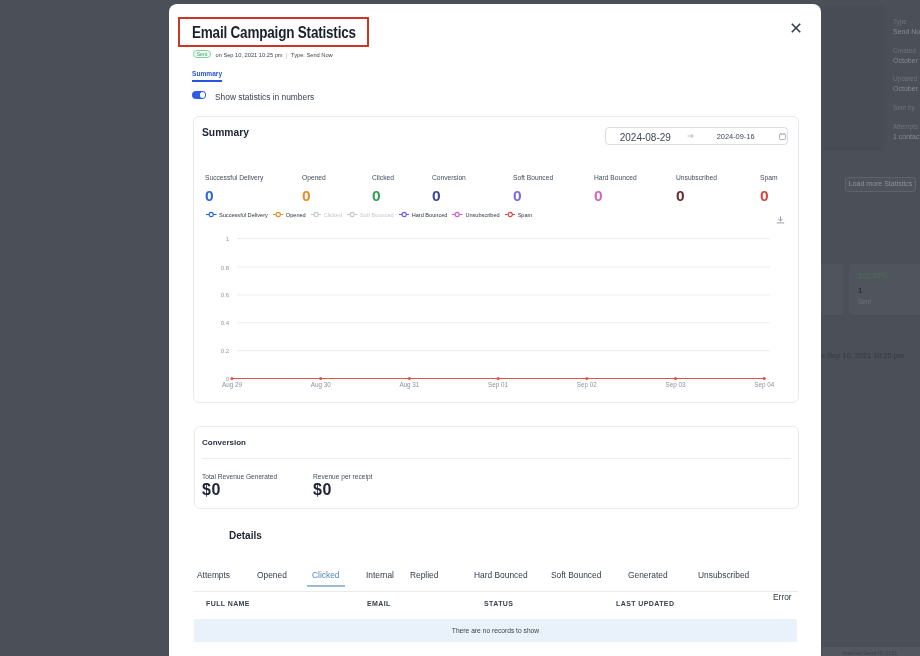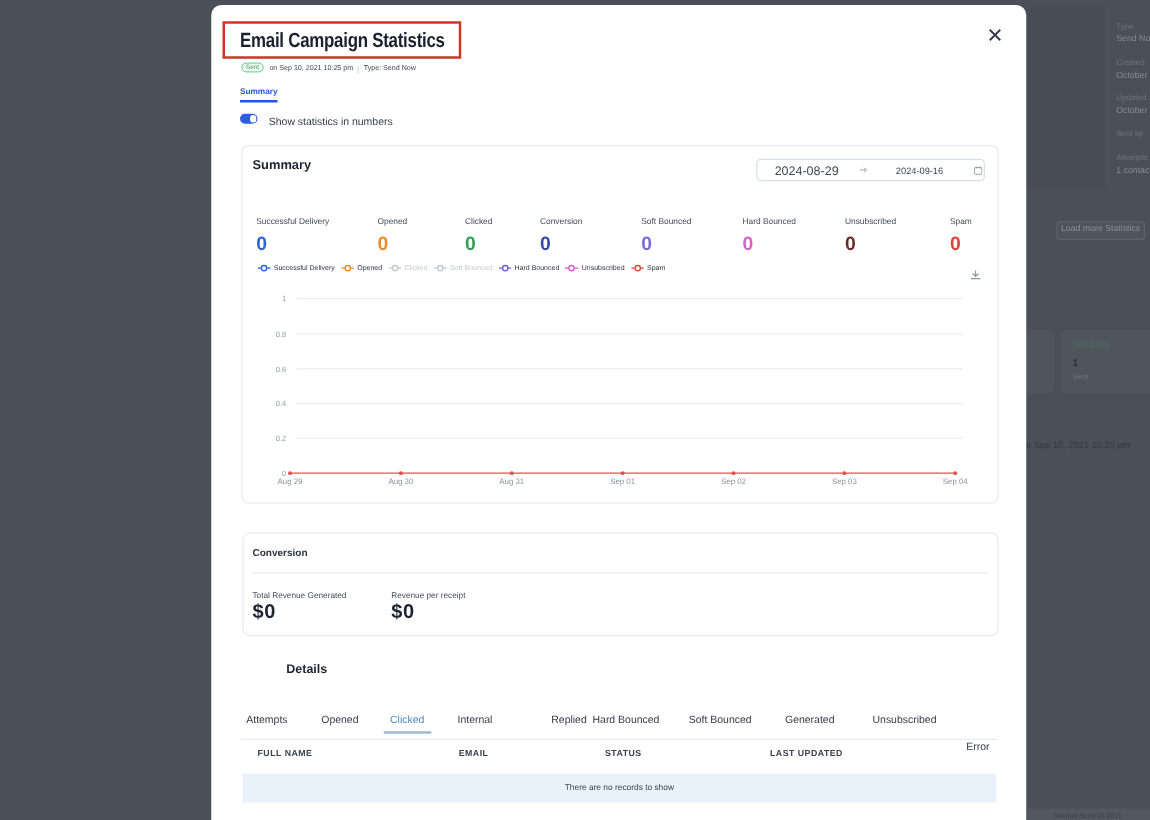--- a/index.html
+++ b/index.html
@@ -209,21 +209,21 @@
     <div class="abs" style="left:33px;top:468.5px;font-size:6.6px;color:#454d5b;">Total Revenue Generated</div>
     <div class="abs" style="left:33px;top:477px;font-size:16px;font-weight:bold;color:#1c2431;letter-spacing:0.6px;">$0</div>
     <div class="abs" style="left:144px;top:468.5px;font-size:6.6px;color:#454d5b;">Revenue per receipt</div>
     <div class="abs" style="left:144px;top:477px;font-size:16px;font-weight:bold;color:#1c2431;letter-spacing:0.6px;">$0</div>
 
     <div class="abs" style="left:24px;top:526px;font-size:10px;font-weight:bold;color:#1d2533;padding-left:36px;">Details</div>
     <div class="abs tab" style="left:28px;">Attempts</div>
     <div class="abs tab" style="left:88px;">Opened</div>
     <div class="abs tab" style="left:143px;color:#4f87c0;">Clicked</div>
     <div class="abs tab" style="left:197px;">Internal</div>
-    <div class="abs tab" style="left:272px;">Replied</div>
+    <div class="abs tab" style="left:241px;">Replied</div>
     <div class="abs tab" style="left:305px;">Hard Bounced</div>
     <div class="abs tab" style="left:382px;">Soft Bounced</div>
     <div class="abs tab" style="left:459px;">Generated</div>
     <div class="abs tab" style="left:529px;">Unsubscribed</div>
     <div class="abs tab" style="left:604px;margin-top:22px;">Error</div>
     <div class="abs" style="left:24px;top:587px;width:605px;height:1px;background:#e9ecef;"></div>
     <div class="abs" style="left:138px;top:580.8px;width:38px;height:2.4px;background:#9dbbd3;"></div>
     <div class="abs th" style="left:37px;">FULL NAME</div>
     <div class="abs th" style="left:198px;">EMAIL</div>
     <div class="abs th" style="left:315px;">STATUS</div>

